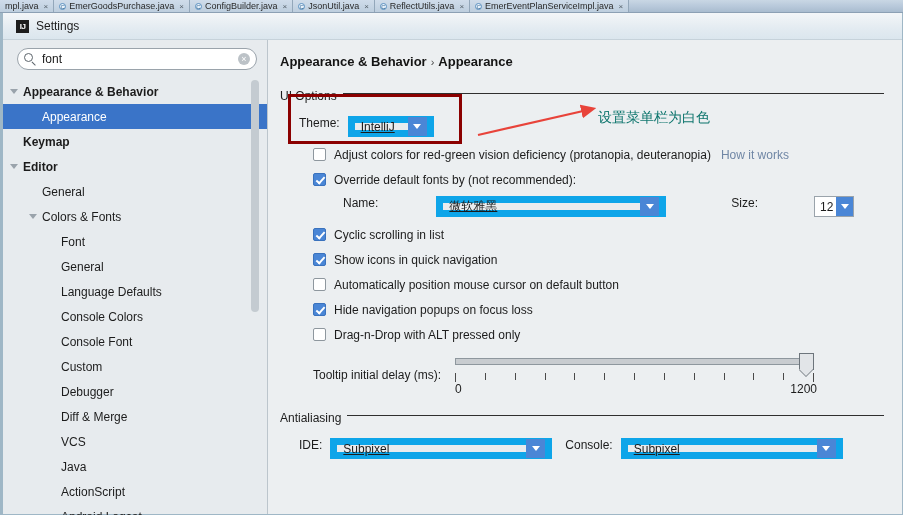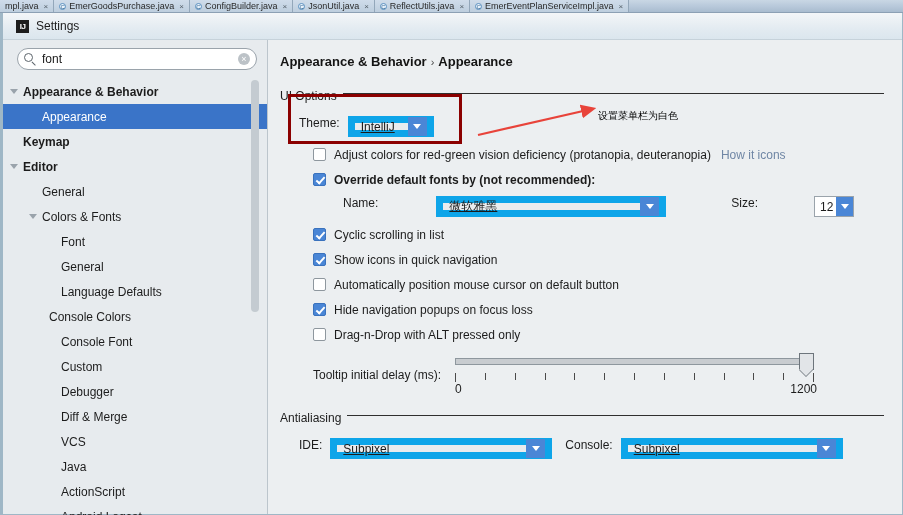--- a/index.html
+++ b/index.html
@@ -211,21 +211,21 @@
   .tick.major { height: 9px; }
   .tick-labels { position: relative; height: 14px; font-size: 12px; color: #1c1c1c; }
   .tick-labels span { position: absolute; top: 0; }
 
   
   .ann-box {
     position: absolute; border: 3px solid #8b0000;
     pointer-events: none; z-index: 30;
   }
   .ann-text {
-    position: absolute; color: #000000; font-size: 10px; z-index: 30;
+    position: absolute; color: #0f766e; font-size: 14px; z-index: 30;
     white-space: nowrap; font-family: "DejaVu Sans", sans-serif;
   }
   .ann-arrow { position: absolute; z-index: 30; }
 </style>
 </head>
 <body>
 
 <div id="root">
 
   <div class="tabstrip" id="tabstrip">
@@ -309,21 +309,21 @@
               <span>Font</span>
             </div>
             <div class="tnode" style="padding-left: 58px;">
               <span class="arrow hidden" style="margin-left: -13px;"></span>
               <span>General</span>
             </div>
             <div class="tnode" style="padding-left: 58px;">
               <span class="arrow hidden" style="margin-left: -13px;"></span>
               <span>Language Defaults</span>
             </div>
-            <div class="tnode" style="padding-left: 46px;">
+            <div class="tnode" style="padding-left: 58px;">
               <span class="arrow hidden" style="margin-left: -13px;"></span>
               <span>Console Colors</span>
             </div>
             <div class="tnode" style="padding-left: 58px;">
               <span class="arrow hidden" style="margin-left: -13px;"></span>
               <span>Console Font</span>
             </div>
             <div class="tnode" style="padding-left: 58px;">
               <span class="arrow hidden" style="margin-left: -13px;"></span>
               <span>Custom</span>
@@ -373,24 +373,24 @@
           <span>Theme:</span>
           <div class="combo" style="width:86px; margin-left:8px;">
             <span class="cval">IntelliJ</span>
             <span class="cbtn"></span>
           </div>
         </div>
 
         <div class="row" style="margin-top:11px; margin-left:33px;">
           <span class="cb" id="cb0"></span>
           <span>Adjust colors for red-green vision deficiency (protanopia, deuteranopia)</span>
-          <span class="link">How it icons</span>
-        </div>
-
-        <div class="row" style="margin-top:11px; margin-left:33px;font-weight:bold;">
+          <span class="link">How it works</span>
+        </div>
+
+        <div class="row" style="margin-top:11px; margin-left:33px;">
           <span class="cb checked"></span>
           <span>Override default fonts by (not recommended):</span>
         </div>
 
         <div class="row" style="margin-top:9px; margin-left:63px;gap:48px;">
           <span>Name:</span>
           <div class="combo" style="width:230px; margin-left:10px;">
             <span class="cval">微软雅黑</span>
             <span class="cbtn"></span>
           </div>

